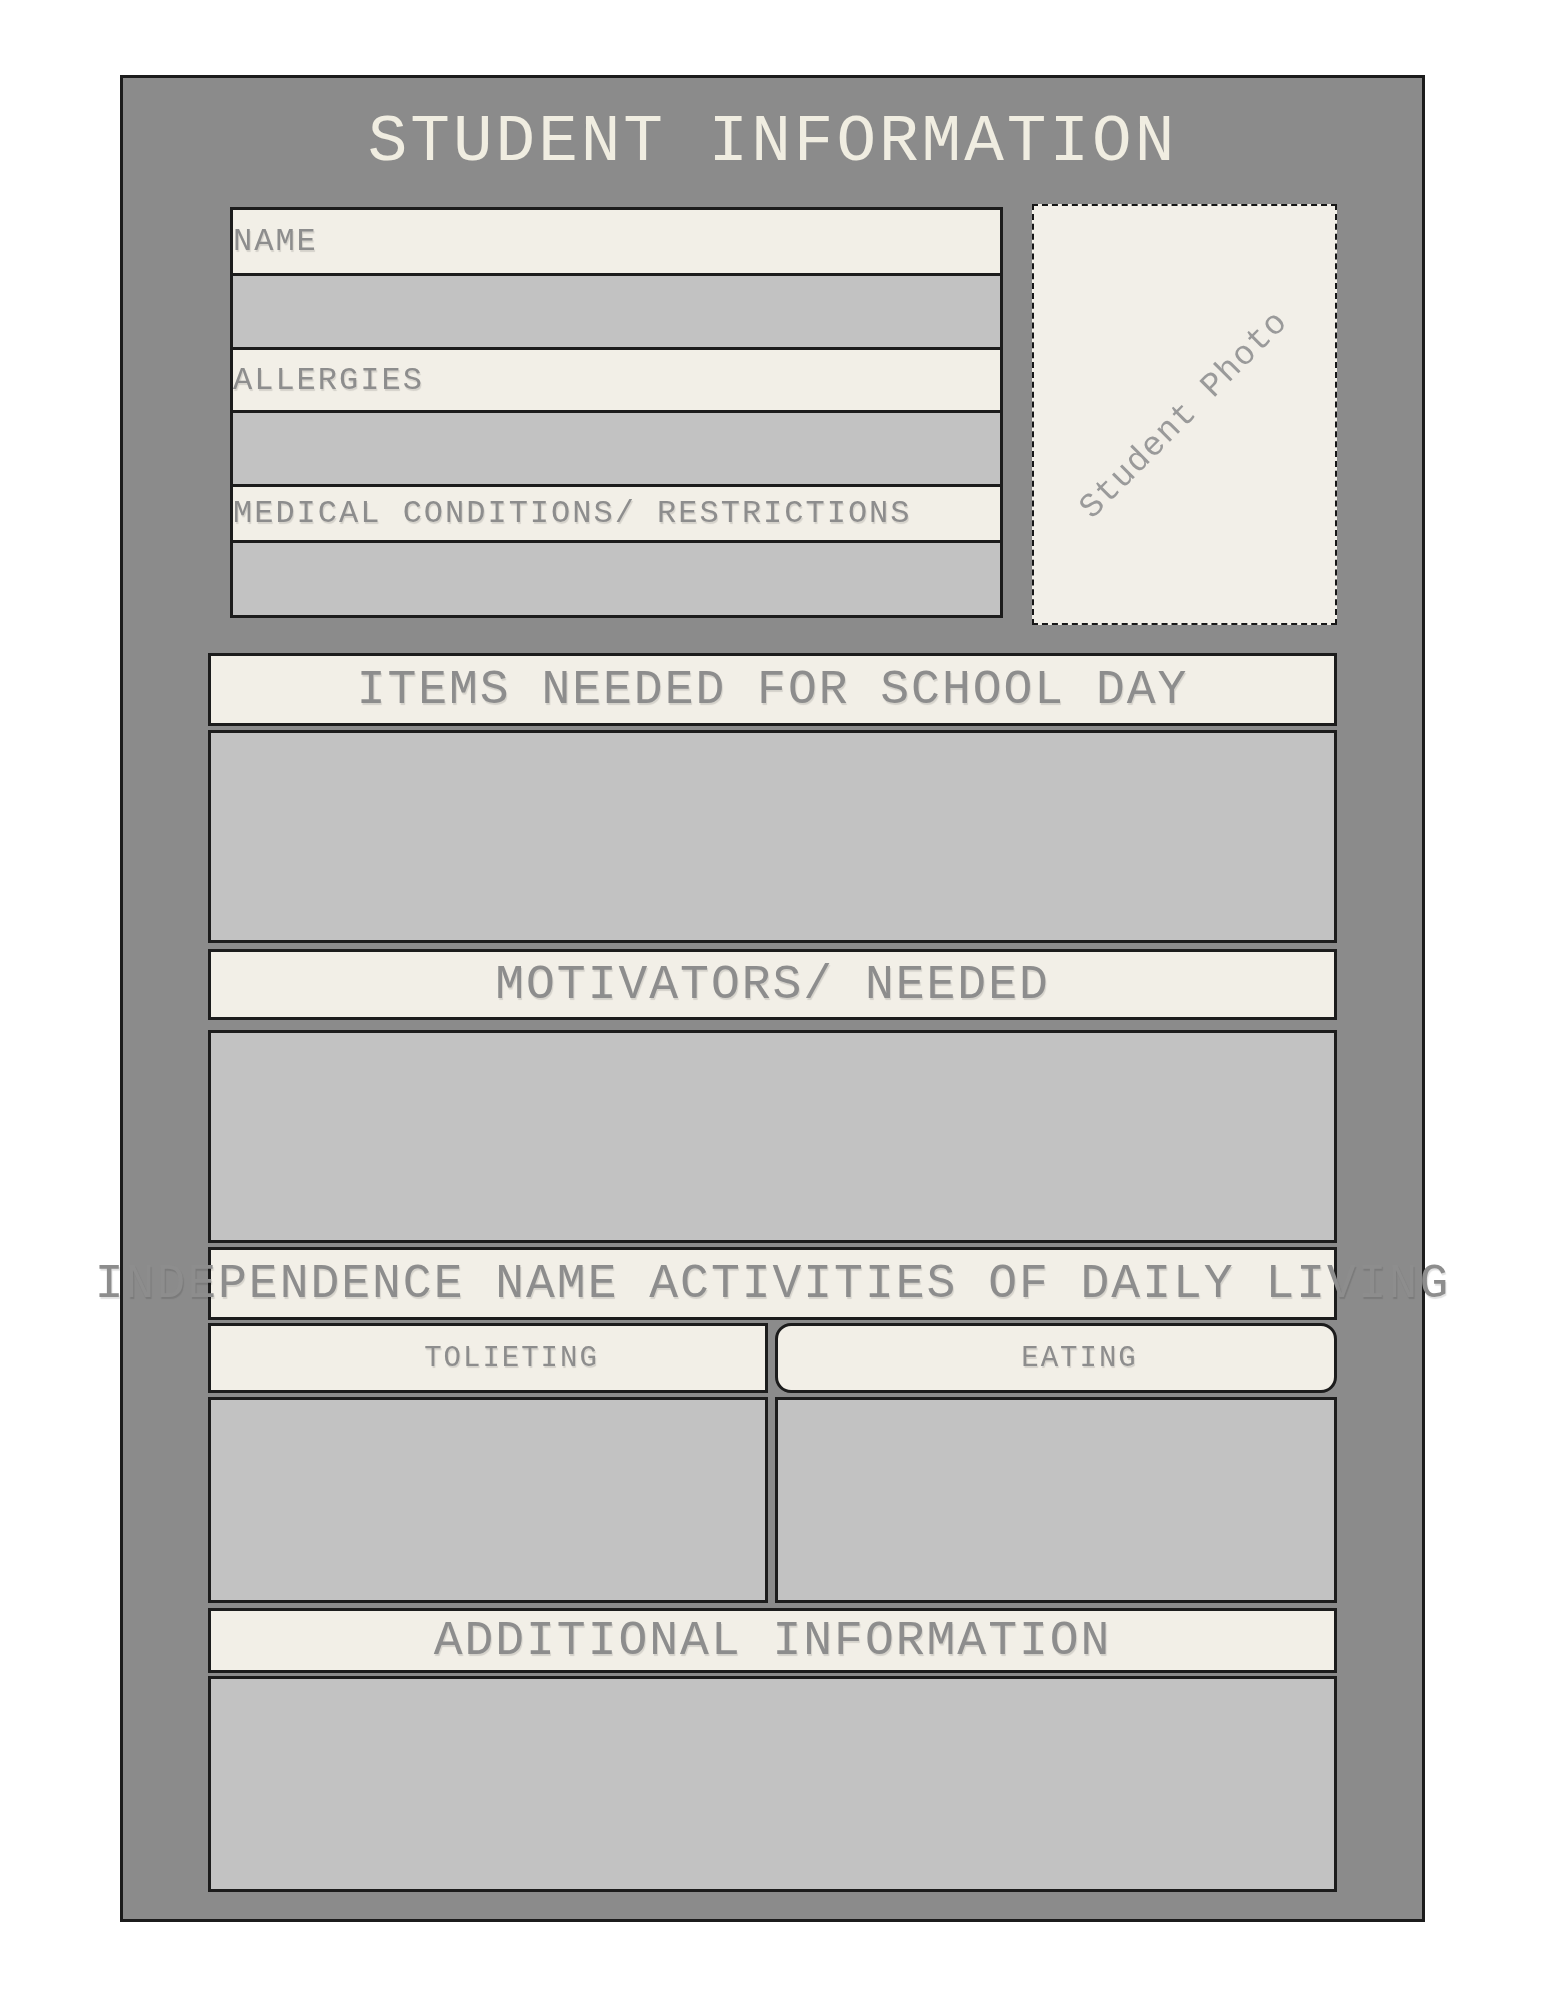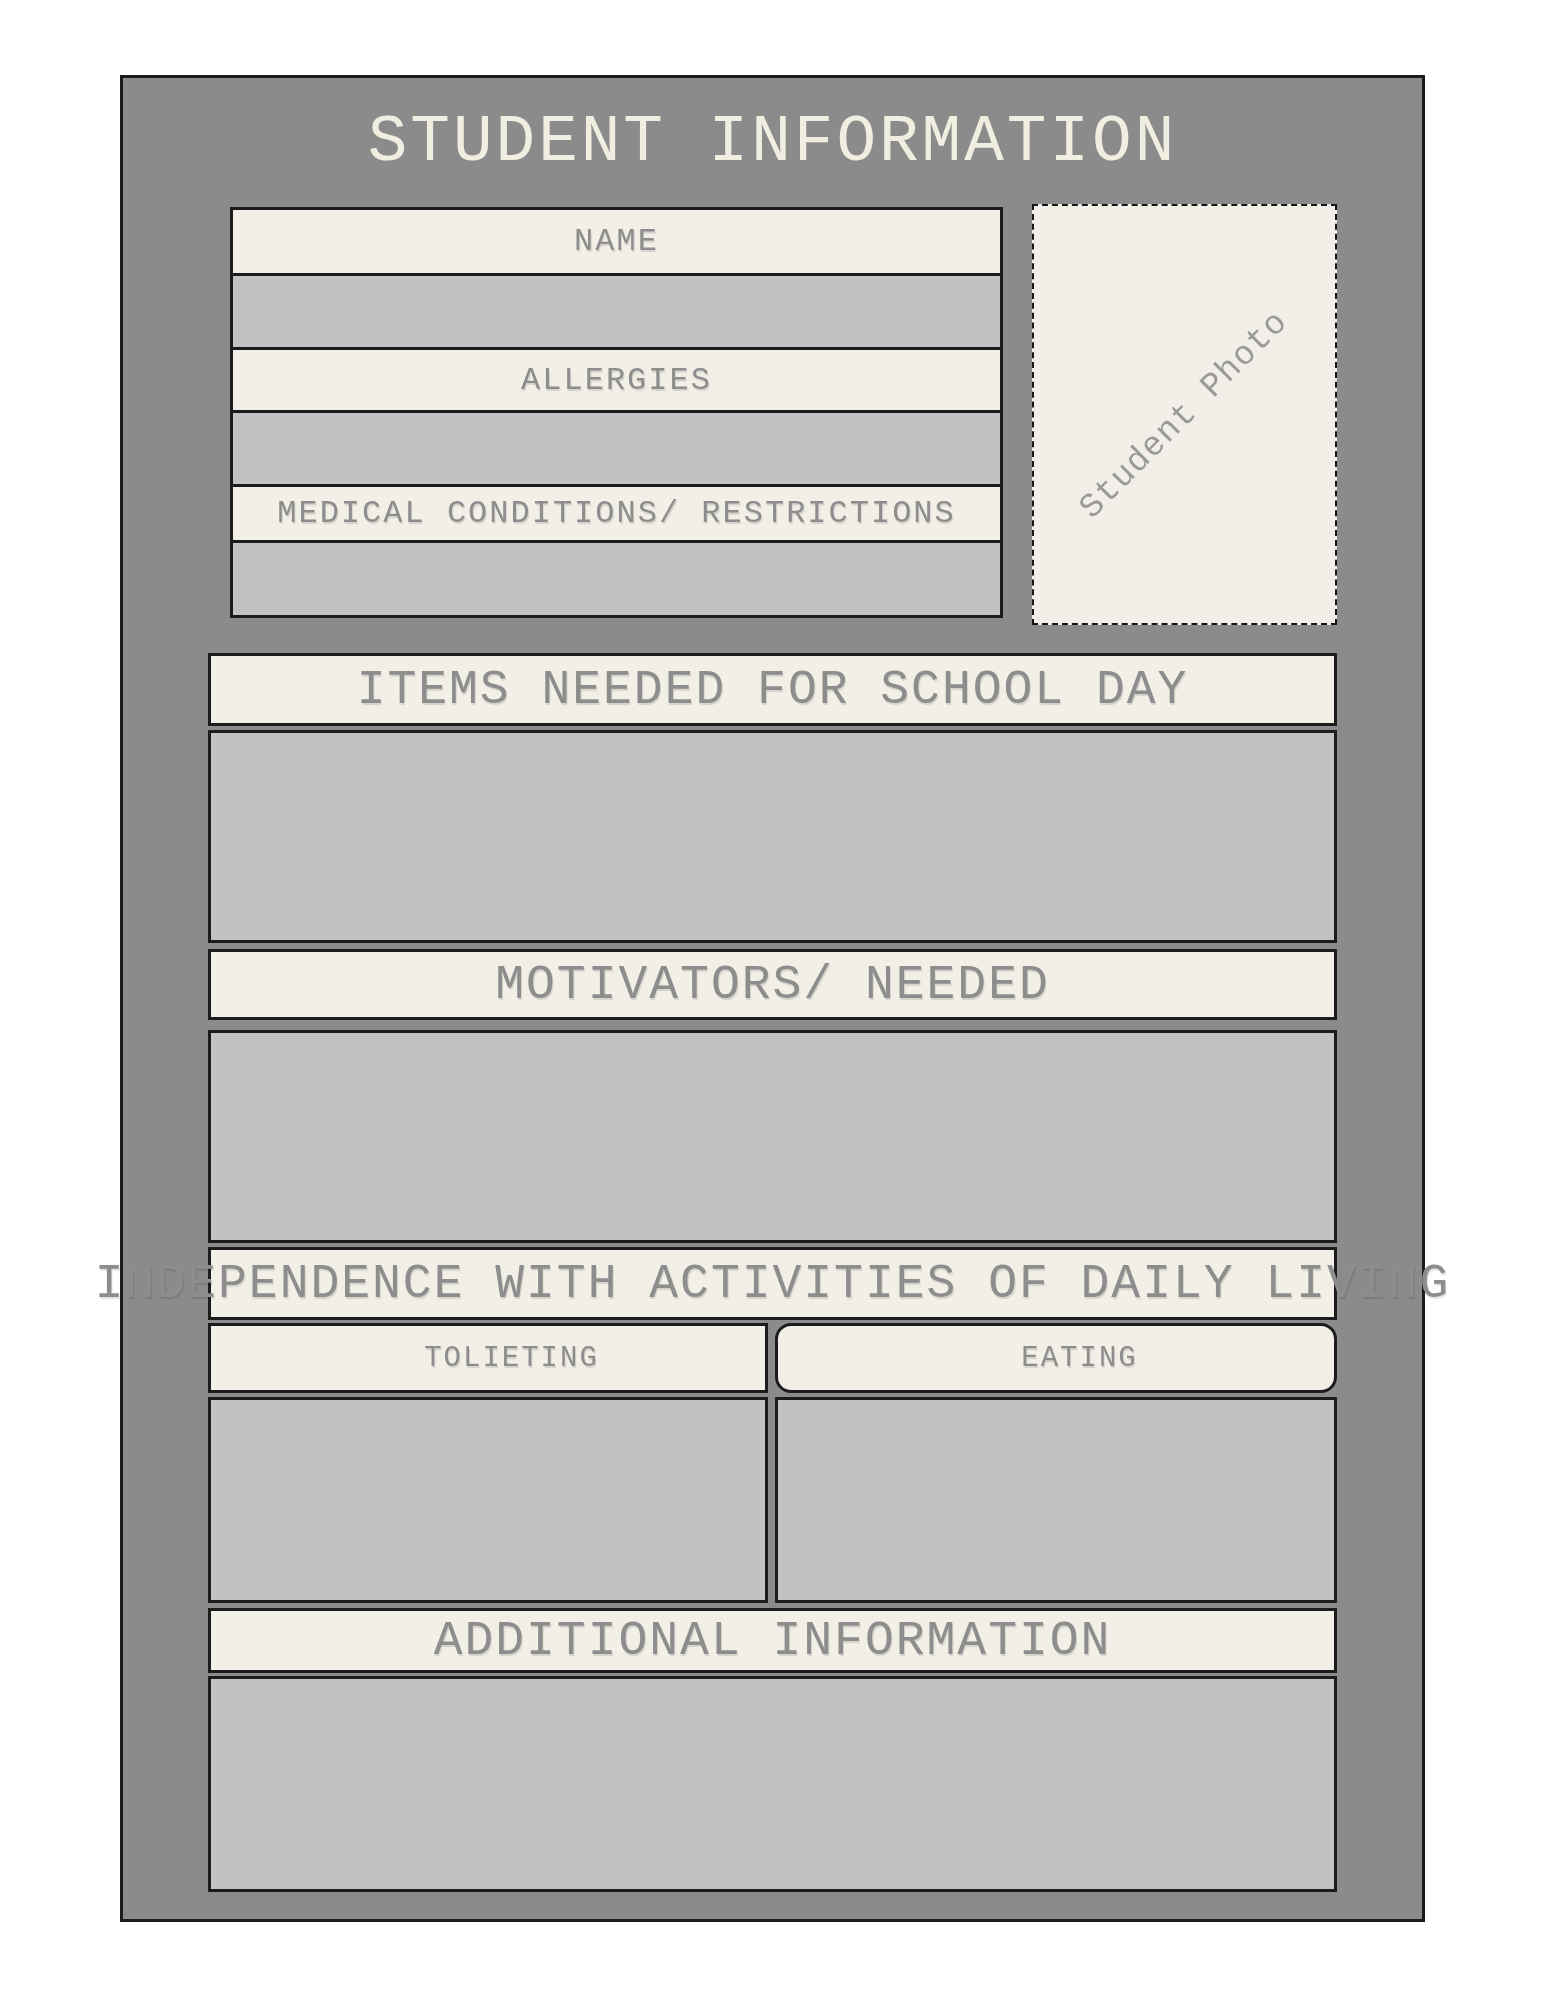--- a/index.html
+++ b/index.html
@@ -21,21 +21,21 @@
     position:absolute; left:0; top:8px; width:100%; height:112px;
     display:flex; align-items:center; justify-content:center;
     font-size:66px; font-weight:300; letter-spacing:3px; color:var(--title-text);
     white-space:nowrap;
   }
   
   .fields{
     position:absolute; left:107px; top:129px; width:773px;
     border:3px solid var(--box-border);
   }
-  .f-row{width:100%; display:flex; align-items:center; justify-content:center;}
+  .f-row{width:100%; display:flex; align-items:center; justify-content:flex-start;}
   .f-row + .f-row{border-top:3px solid var(--box-border);}
   .f-hdr{background:var(--header-bg); height:63px;}
   .f-hdr.short{height:56px;}
   .f-input{background:var(--input-bg); height:74px;}
   .f-input.last{height:75px;}
   .hdr-text{
     color:var(--header-text); font-size:32px; letter-spacing:2px;
     text-shadow:1px 2px 1px rgba(0,0,0,0.12); white-space:nowrap;
   }
   
@@ -104,21 +104,21 @@
       <span class="hdr-text">ITEMS NEEDED FOR SCHOOL DAY</span>
     </div>
     <div class="sec sec-body" id="items-b"></div>
 
     <div class="sec sec-hdr" id="motiv-h">
       <span class="hdr-text">MOTIVATORS/ NEEDED</span>
     </div>
     <div class="sec sec-body" id="motiv-b"></div>
 
     <div class="sec sec-hdr" id="indep-h">
-      <span class="hdr-text">INDEPENDENCE WITH ACTIVITIES OF DAILY LIVING</span>
+      <span class="hdr-text">INDEPENDENCE NAME ACTIVITIES OF DAILY LIVING</span>
     </div>
 
     <div class="col-box sec-hdr" id="tol-h">
       <span class="hdr-text">TOLIETING</span>
     </div>
     <div class="col-box sec-hdr" id="eat-h">
       <span class="hdr-text">EATING</span>
     </div>
     <div class="col-box sec-body" id="tol-b"></div>
     <div class="col-box sec-body" id="eat-b"></div>

